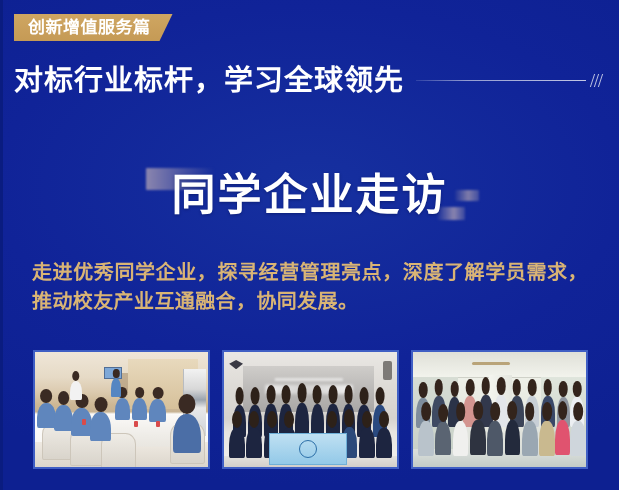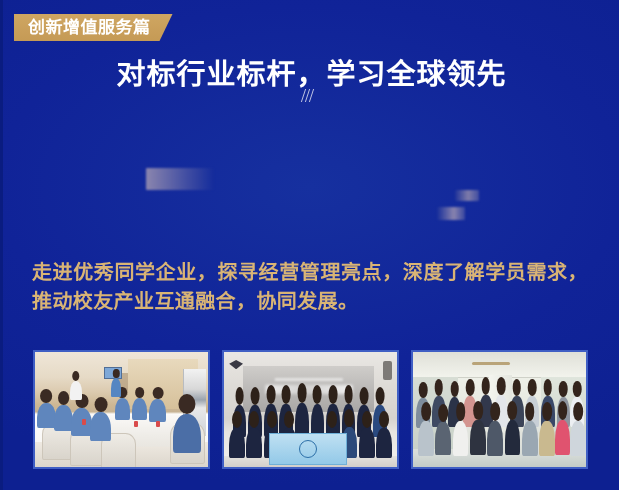--- a/index.html
+++ b/index.html
@@ -57,21 +57,20 @@
 
   
   .headline-row {
     position: absolute;
     left: 14px;
     top: 60px;
     right: 10px;
     height: 40px;
     display: flex;
     align-items: center;
-    flex-direction: column;
   }
   .headline {
     color: #ffffff;
     font-size: 29px;
     font-weight: bold;
     letter-spacing: 1px;
     line-height: 1;
     white-space: nowrap;
   }
   .headline-rule {
@@ -383,20 +382,23 @@
       <i></i>
       <i></i>
       <i></i>
     </div>
   </div>
 
   <div class="deco deco-left"></div>
   <div class="deco deco-right-top"></div>
   <div class="deco deco-right-bottom"></div>
 
+  <div class="section-title-wrap">
+    <div class="section-title">同学企业走访</div>
+  </div>
 
   <div class="body-copy">走进优秀同学企业，探寻经营管理亮点，深度了解学员需求，推动校友产业互通融合，协同发展。</div>
 
   <div class="photo-strip">
 
     <div class="photo">
       <div class="photo-inner p1">
         <div class="wallpanel"></div>
         <div class="tv"></div>
         <div class="poster-stand"></div>

